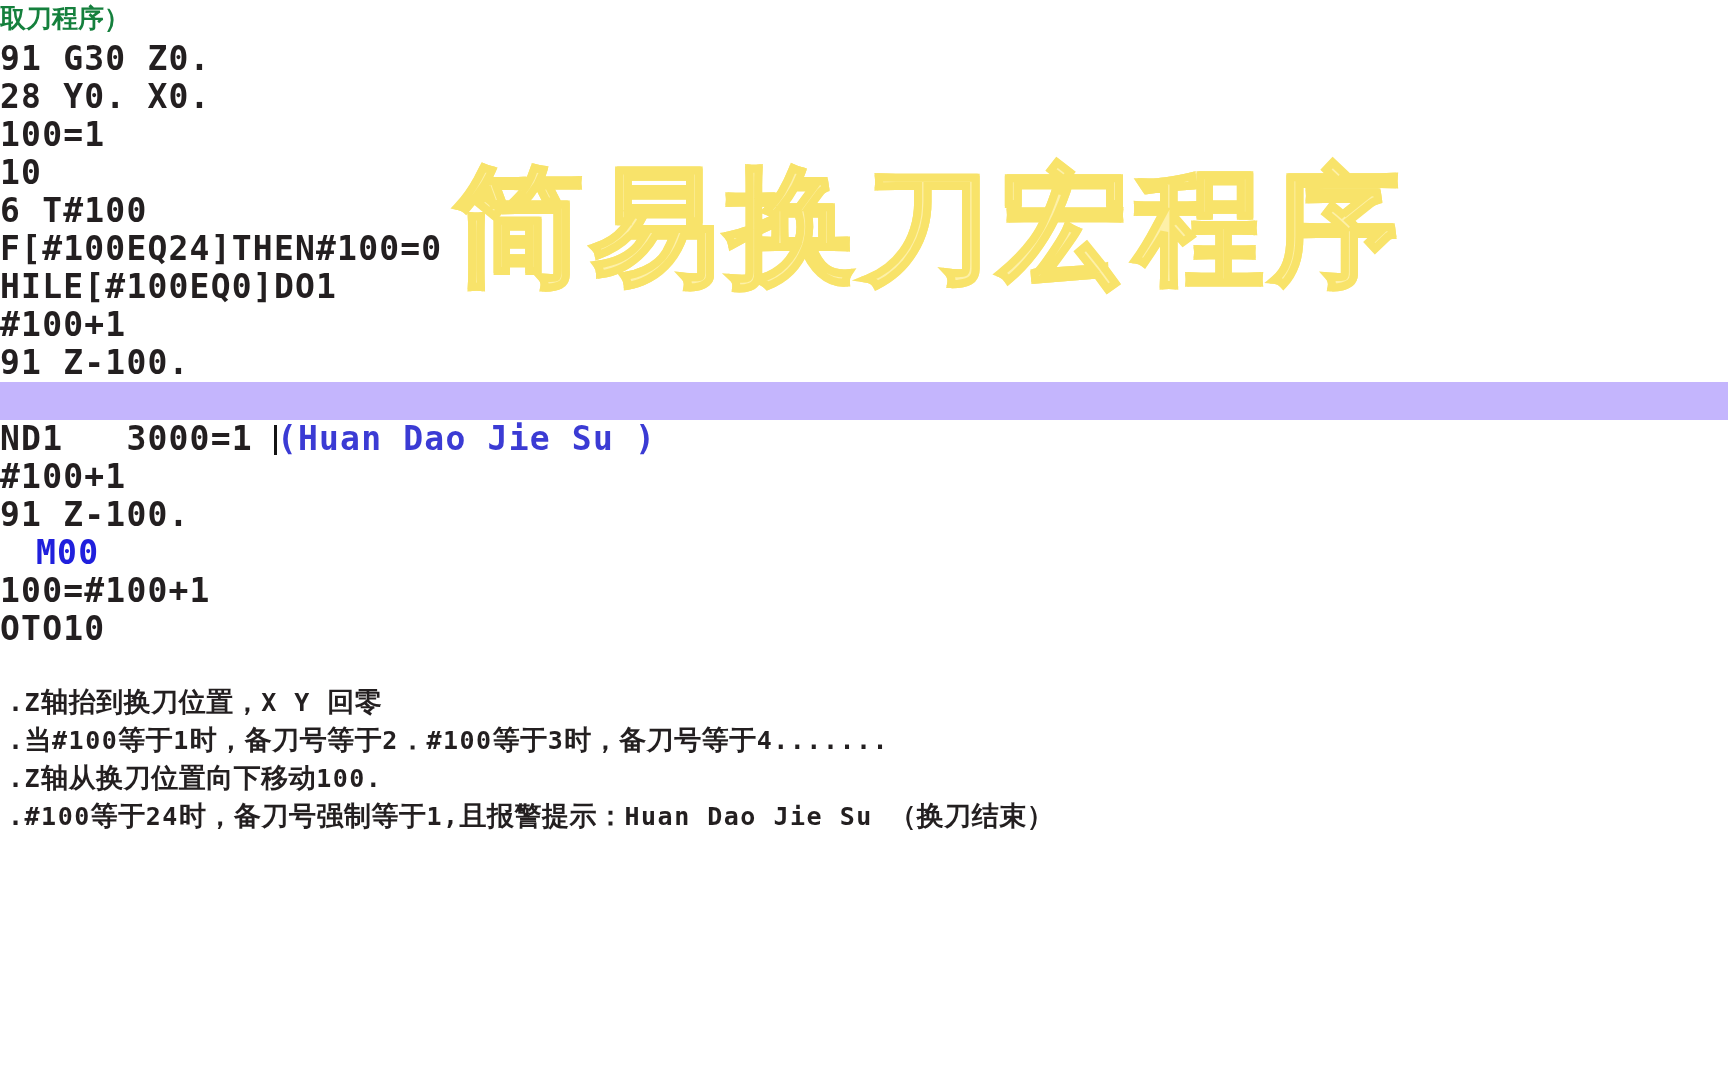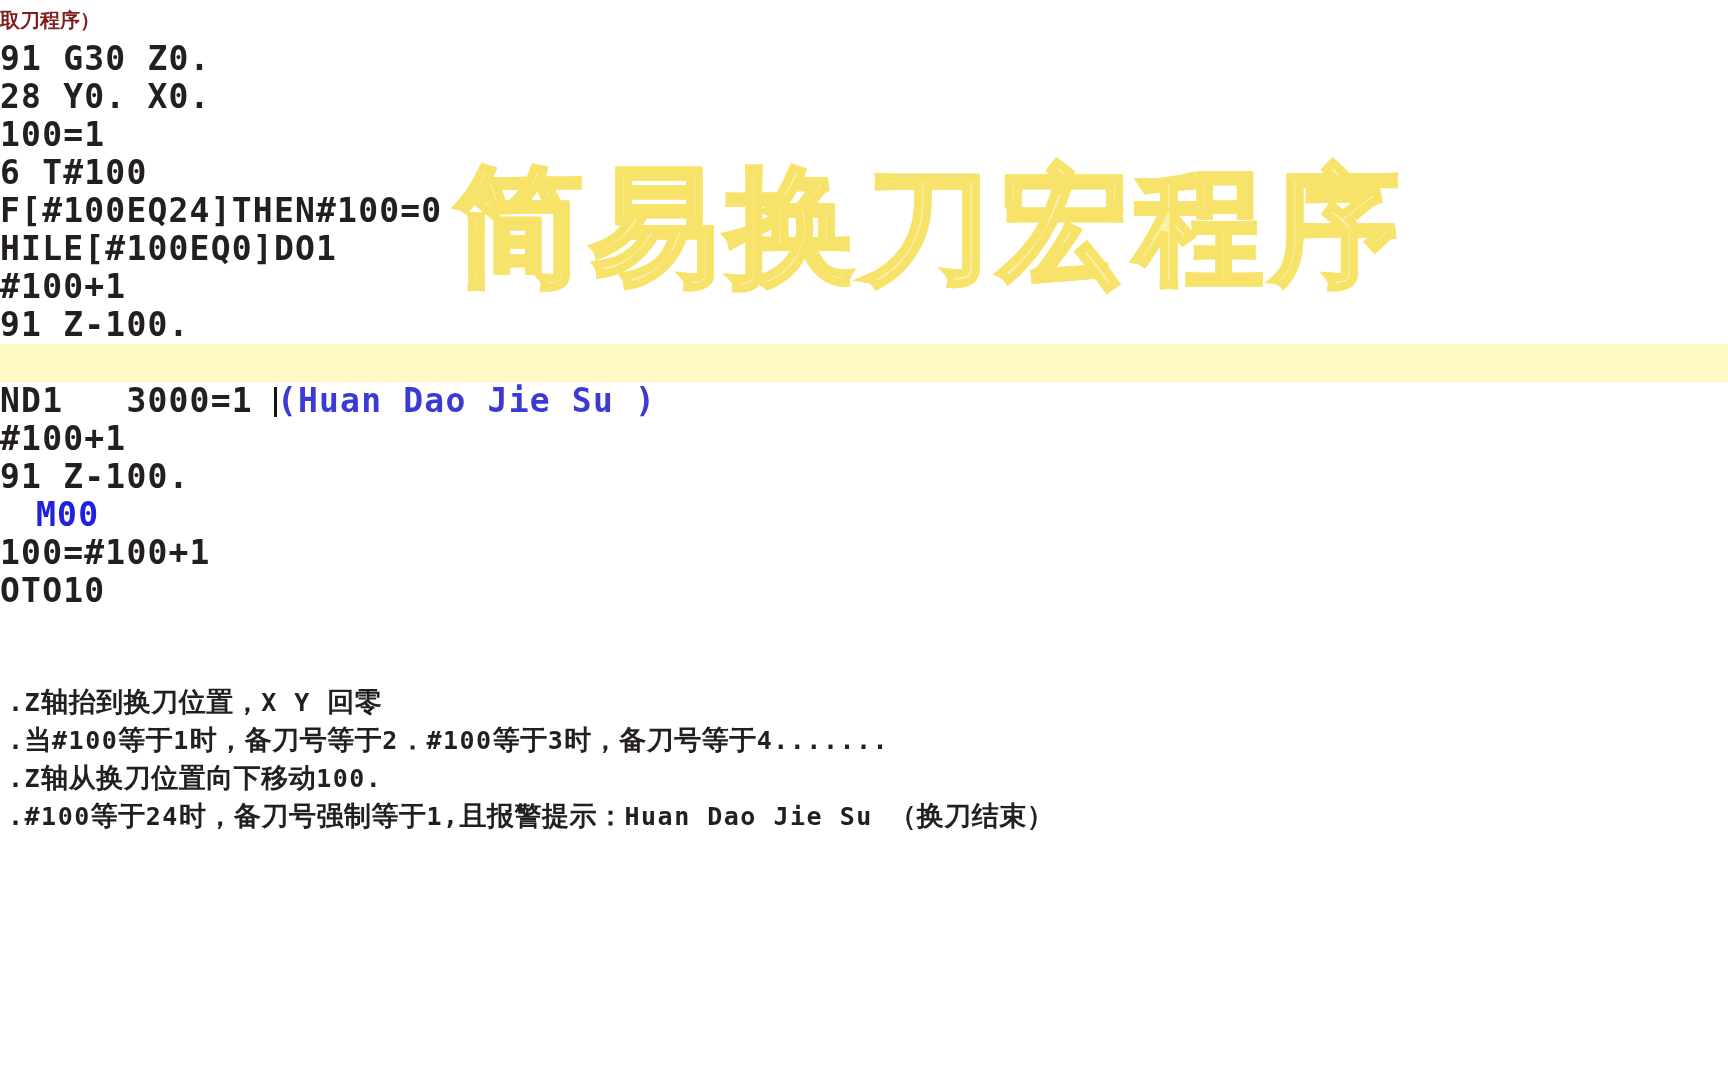--- a/index.html
+++ b/index.html
@@ -30,33 +30,33 @@
     line-height: 38px;
     white-space: pre;
     font-family: "DejaVu Sans Mono", "Liberation Mono", monospace;
     font-size: 33px;
     font-weight: bold;
     letter-spacing: 1.2px;
     color: #231f20;
     padding-left: 0px;
   }
   .code-line.heading {
-    color: #7f1d1d;
-    font-family: Liberation Sans, sans-serif;
-    font-size: 20px;
+    color: #15803d;
+    font-family: Liberation Mono, monospace;
+    font-size: 26px;
     letter-spacing: 0px;
     height: 40px;
     line-height: 40px;
   }
   .code-line.blue {
     color: #2020dd;
     margin-left: 36px;
   }
   .code-line.current {
-    background: #fef9c3;
+    background: #c4b5fd;
   }
   .code-line .seg-plain { color: #231f20; }
   .code-line .seg-comment { color: #3b3bd4; }
   .caret {
     display: inline-block;
     width: 3px;
     height: 30px;
     background: #141414;
     vertical-align: -5px;
     margin: 0 0px 0 0;
@@ -117,20 +117,21 @@
   <div id="editor">
 
     <div class="code-line heading">取刀程序）</div>
 
     <div class="code-line">91 G30 Z0.</div>
 
     <div class="code-line">28 Y0. X0.</div>
 
     <div class="code-line">100=1</div>
 
+    <div class="code-line">10</div>
 
     <div class="code-line">6 T#100</div>
 
     <div class="code-line">F[#100EQ24]THEN#100=0</div>
 
     <div class="code-line">HILE[#100EQ0]DO1</div>
 
     <div class="code-line">#100+1</div>
 
     <div class="code-line">91 Z-100.</div>

